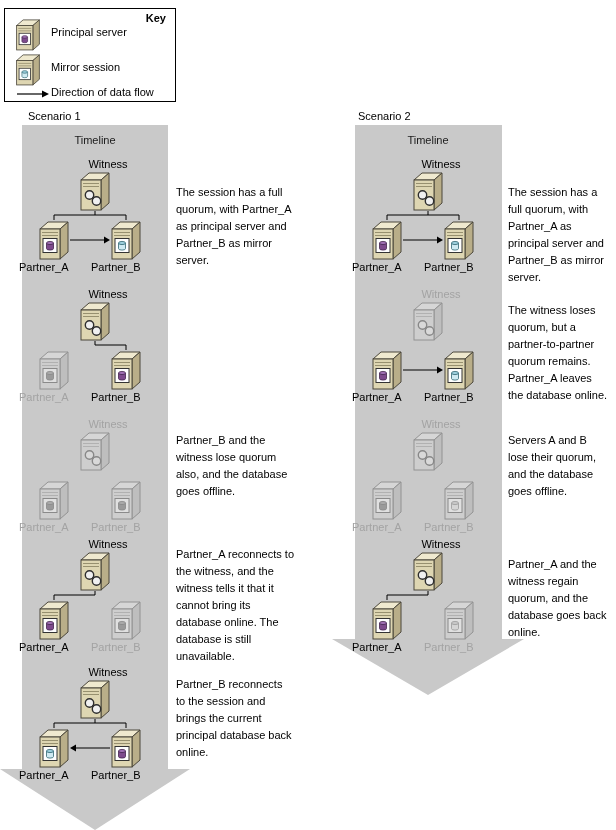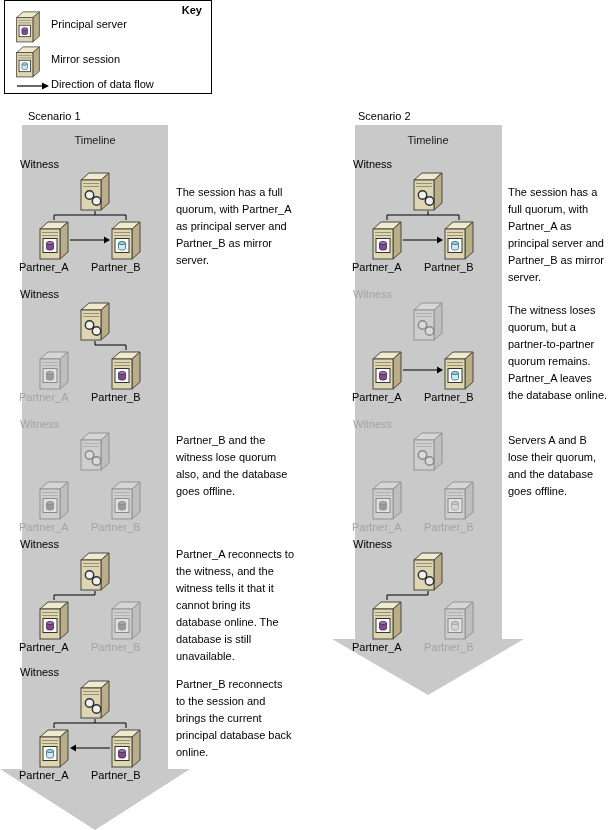--- a/index.html
+++ b/index.html
@@ -3,28 +3,28 @@
 <meta charset="utf-8">
 <style>
   * { margin:0; padding:0; box-sizing:border-box; }
   html,body { background:#fff; }
   .canvas {
     position:relative; width:616px; height:830px; background:#fff;
     font-family:"Liberation Sans","DejaVu Sans",sans-serif;
     font-size:11px; color:#000; overflow:hidden;
   }
   .bgsvg { position:absolute; left:0; top:0; z-index:1; }
-  .keybox { position:absolute; left:4px; top:0; width:208px; height:94px; border:1px solid #000; background:#fff; z-index:3; }
+  .keybox { position:absolute; left:4px; top:8px; width:172px; height:94px; border:1px solid #000; background:#fff; z-index:3; }
   .key-title { position:absolute; top:3px; right:9px; font-weight:bold; }
   .key-icon { position:absolute; overflow:visible; }
   .key-label { position:absolute; left:46px; }
   .scenario-label { position:absolute; top:110px; z-index:2; }
   .timeline-label { position:absolute; top:134px; width:100px; text-align:center; color:#1a1a1a; z-index:2; }
   .stage { position:absolute; width:150px; height:118px; z-index:2; }
-  .wlabel { position:absolute; left:0; top:0; width:150px; text-align:left; }
+  .wlabel { position:absolute; left:13px; top:0; width:150px; text-align:center; }
   .conn { position:absolute; left:0; top:0; width:150px; height:118px; overflow:visible; }
   .icon { position:absolute; width:32px; height:40px; overflow:visible; }
   .plabel { position:absolute; top:103px; width:70px; text-align:left; }
   .pa { left:-1px; }
   .pb { left:71px; }
   .ghost-icon { filter:grayscale(1) opacity(0.42); }
   .ghost-text { color:#a3a3a3; }
   .desc { position:absolute; line-height:17px; z-index:2; }
   .desc.c1 { left:176px; width:118px; }
   .desc.c2 { left:508px; width:102px; }
@@ -261,14 +261,15 @@
       </svg>
     <svg class="icon" style="left:18px;top:62px" viewBox="0 0 32 40">
         <use href="#sym-principal"></use>
       </svg>
     <svg class="icon ghost-icon" style="left:90px;top:62px" viewBox="0 0 32 40">
         <use href="#sym-mirror"></use>
       </svg>
     <div class="plabel pa">Partner_A</div>
     <div class="plabel pb ghost-text">Partner_B</div>
   </div>
+  <div class="desc c2" style="top:556px">Partner_A and the witness regain quorum, and the database goes back online.</div>
 
 </div>
 
 </body></html>

